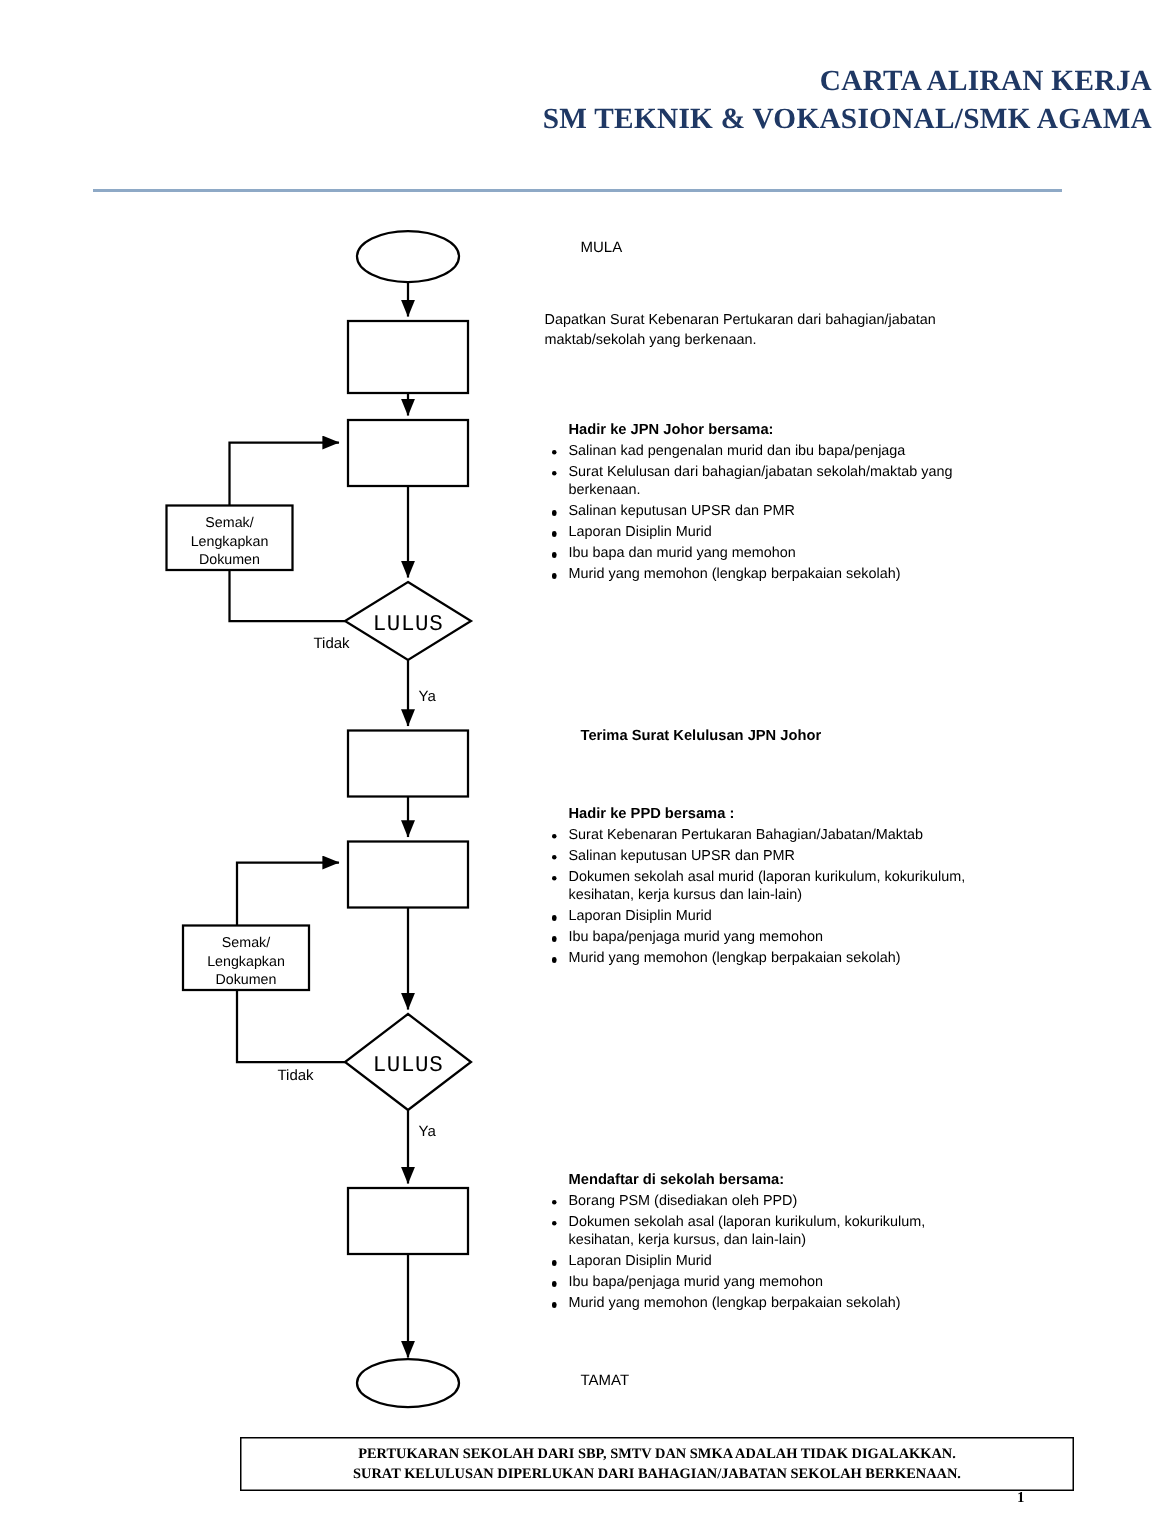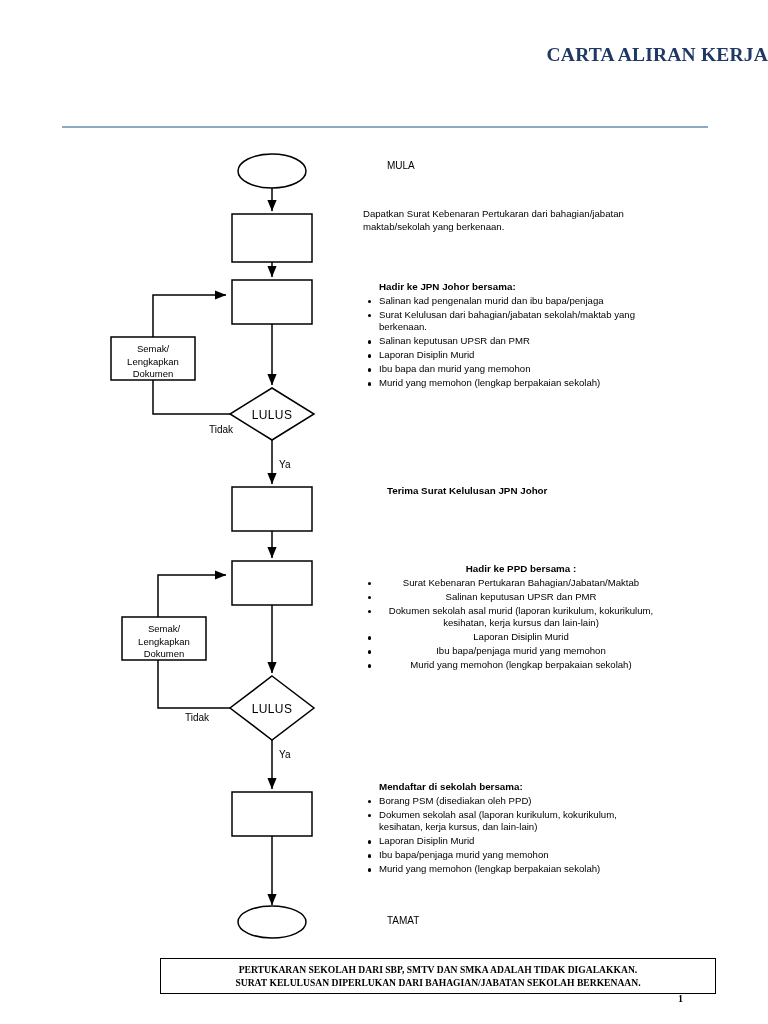--- a/index.html
+++ b/index.html
@@ -53,22 +53,22 @@
     position: absolute;
     font-family: "Liberation Sans", sans-serif;
     font-size: 9.5px;
     line-height: 12.5px;
     color: #000;
     text-align: center;
     pointer-events: none;
   }
   .diamond-label {
     position: absolute;
-    font-family: Liberation Sans, sans-serif;
-    font-size: 12px;
+    font-family: Liberation Mono, monospace;
+    font-size: 15px;
     color: #000;
     text-align: center;
     letter-spacing: 0.4px;
   }
   .edge-label {
     position: absolute;
     font-family: "Liberation Sans", sans-serif;
     font-size: 10px;
     color: #000;
   }
@@ -152,20 +152,21 @@
     font-weight: bold;
     font-size: 10px;
     color: #000;
   }
 </style>
 </head>
 <body>
 
 <div id="title-block">
   <div class="tline">CARTA ALIRAN KERJA</div>
+  <div class="tline">SM TEKNIK &amp; VOKASIONAL/SMK AGAMA</div>
 </div>
 <div id="title-rule"></div>
 
 <svg id="flow" viewBox="0 0 768 1024" xmlns="http://www.w3.org/2000/svg">
   <defs>
     <marker id="arrow" markerWidth="9" markerHeight="9" refX="7.4" refY="3.1" orient="auto" markerUnits="strokeWidth">
       <path d="M0,0 L0,6.2 L7.6,3.1 z" fill="#000"></path>
     </marker>
   </defs>
 
@@ -241,21 +242,21 @@
     <li>Surat Kelulusan dari bahagian/jabatan sekolah/maktab yang berkenaan.</li>
     <li>Salinan keputusan UPSR dan PMR</li>
     <li>Laporan Disiplin Murid</li>
     <li>Ibu bapa dan murid yang memohon</li>
     <li>Murid yang memohon (lengkap berpakaian sekolah)</li>
   </ul>
 </div>
 
 <div class="simple-label bold" style="top:485px;">Terima Surat Kelulusan JPN Johor</div>
 
-<div class="desc" style="top:563px;text-align:center;">
+<div class="desc" style="top:537px;">
   <p class="head">Hadir ke PPD bersama :</p>
   <ul>
     <li>Surat Kebenaran Pertukaran Bahagian/Jabatan/Maktab</li>
     <li>Salinan keputusan UPSR dan PMR</li>
     <li>Dokumen sekolah asal murid (laporan kurikulum, kokurikulum, kesihatan, kerja kursus dan lain-lain)</li>
     <li>Laporan Disiplin Murid</li>
     <li>Ibu bapa/penjaga murid yang memohon</li>
     <li>Murid yang memohon (lengkap berpakaian sekolah)</li>
   </ul>
 </div>

